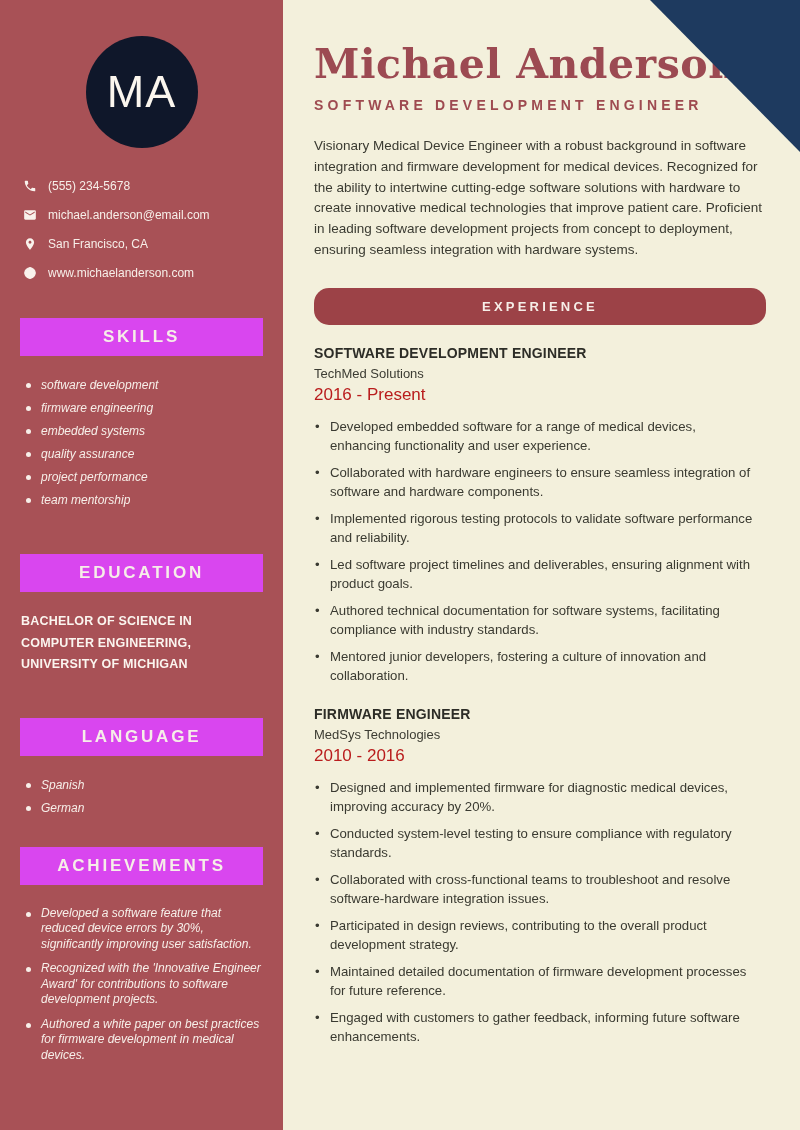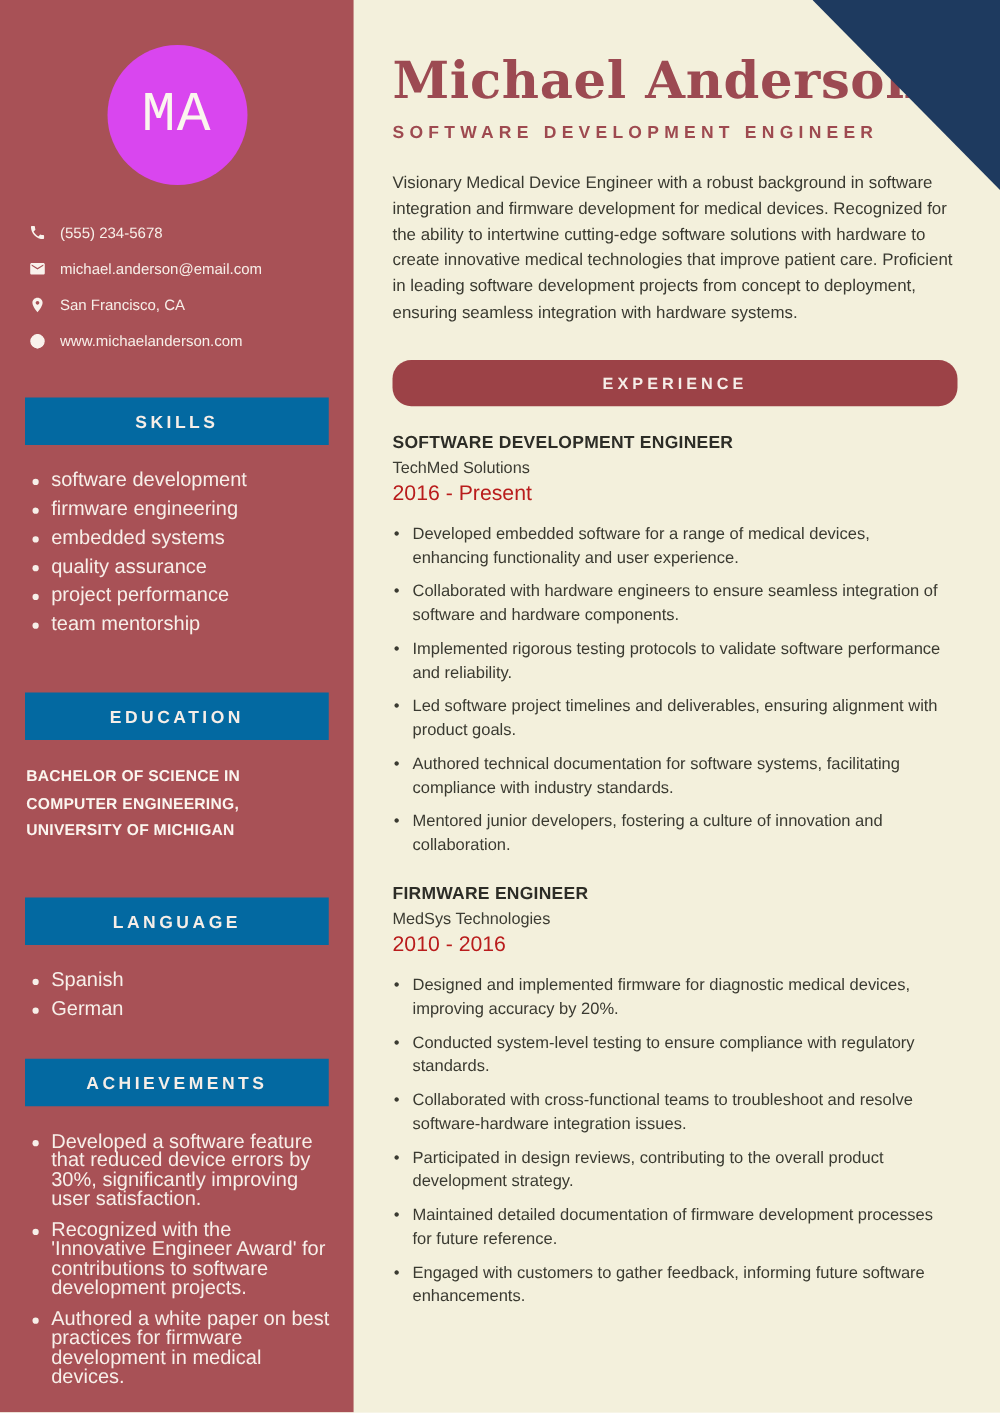--- a/index.html
+++ b/index.html
@@ -21,23 +21,23 @@
     width: 283px;
     min-width: 283px;
     background: #a85156;
     color: #f7efe9;
     padding-top: 36px;
     height: 100%;
   }
   .avatar {
     width: 112px; height: 112px;
     border-radius: 50%;
-    background: #d946ef;
+    background: #0f172a;
     margin: 0 auto;
-    display: flex; align-items: center; justify-content: center; font-family: Liberation Mono, monospace;
+    display: flex; align-items: center; justify-content: center;
   }
   .avatar span {
     color: #fbf6ee;
     font-size: 45px;
     font-weight: 500;
     letter-spacing: 1px;
   }
   .contact {
     list-style: none;
     margin: 30px 0 0 23px;
@@ -47,44 +47,45 @@
     align-items: center;
     gap: 11px;
     margin-bottom: 13px;
     font-size: 12px;
     min-height: 16px;
   }
   .cicon { width: 14px; height: 14px; display: inline-flex; flex: 0 0 14px; }
   .cicon svg { width: 14px; height: 14px; fill: #f9f2ec; }
 
   .side-header {
-    background: #0369a1;
+    background: #d946ef;
     height: 38px;
     margin: 0 20px;
     display: flex; align-items: center; justify-content: center;
-    font-size: 14px;
+    font-size: 17px;
     font-weight: bold;
     letter-spacing: 2.8px;
     color: #f6eee8;
   }
   .skills-header { margin-top: 37px; }
   .edu-header { margin-top: 46px; }
   .lang-header { margin-top: 42px; }
   .ach-header { margin-top: 31px; }
 
   .side-list {
     list-style: none;
     margin: 21px 18px 0 24px;
   }
   .side-list li {
     position: relative;
     padding-left: 17px;
-    font-size: 16px;
+    font-size: 12px;
     line-height: 16px;
     margin-bottom: 7px;
+    font-style: italic;
   }
   .side-list li::before {
     content: "";
     position: absolute;
     left: 2px; top: 6px;
     width: 5px; height: 5px;
     border-radius: 50%;
     background: #f7efe9;
   }
   .ach-list li { margin-bottom: 9px; line-height: 15.5px; }

